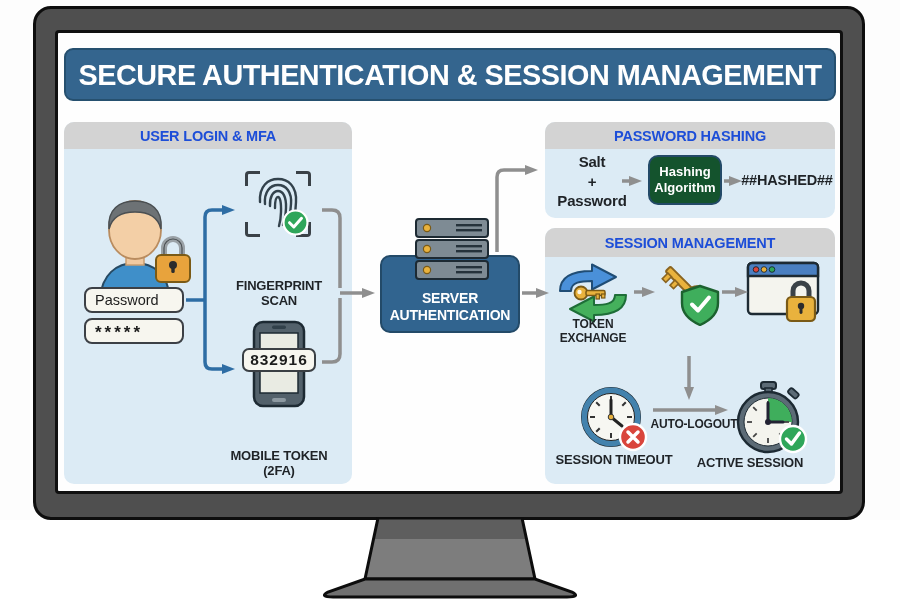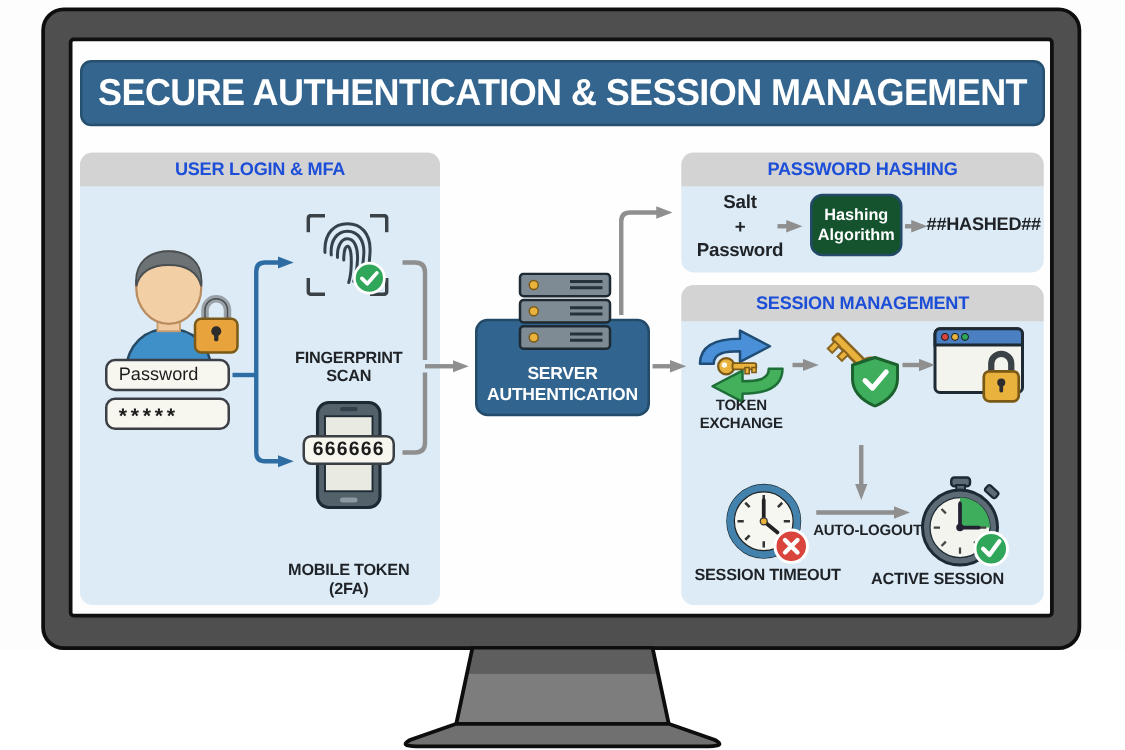--- a/index.html
+++ b/index.html
@@ -129,21 +129,21 @@
   </svg>
   <div class="abs lbl" style="left:223px; top:244px; width:112px; font-size:13px;margin-top:34px;">FINGERPRINT SCAN</div>
 
   <svg class="abs" style="left:252px; top:320px;" width="54" height="88" viewBox="0 0 54 88">
     <rect x="2" y="2" width="50" height="84" rx="9" fill="#53616b" stroke="#1d2a33" stroke-width="2.5"></rect>
     <rect x="8" y="13" width="38" height="60" fill="#e9ebe3" stroke="#1d2a33" stroke-width="1.5"></rect>
     <rect x="20" y="5.5" width="14" height="3.5" rx="1.7" fill="#31404a"></rect>
     <rect x="20" y="78" width="14" height="4" rx="2" fill="#8d99a1"></rect>
   </svg>
   <div class="abs code-box" style="left:242px; top:348px; width:74px; height:24px;">
-    <span>666666</span>
+    <span>832916</span>
   </div>
   <div class="abs lbl" style="left:221px; top:412px; width:116px; font-size:13px;margin-top:36px;">MOBILE TOKEN (2FA)</div>
 
   <div class="abs blue-box srv-box" style="left:380px; top:255px; width:140px; height:78px;">
     <span>SERVER AUTHENTICATION</span>
   </div>
   <svg class="abs" style="left:414px; top:218px;" width="76" height="64" viewBox="0 0 76 64">
     <g>
       <rect x="2" y="1" width="72" height="18" rx="3" fill="#7e8b94" stroke="#1d2a33" stroke-width="2"></rect>
       <rect x="2" y="22" width="72" height="18" rx="3" fill="#7e8b94" stroke="#1d2a33" stroke-width="2"></rect>

